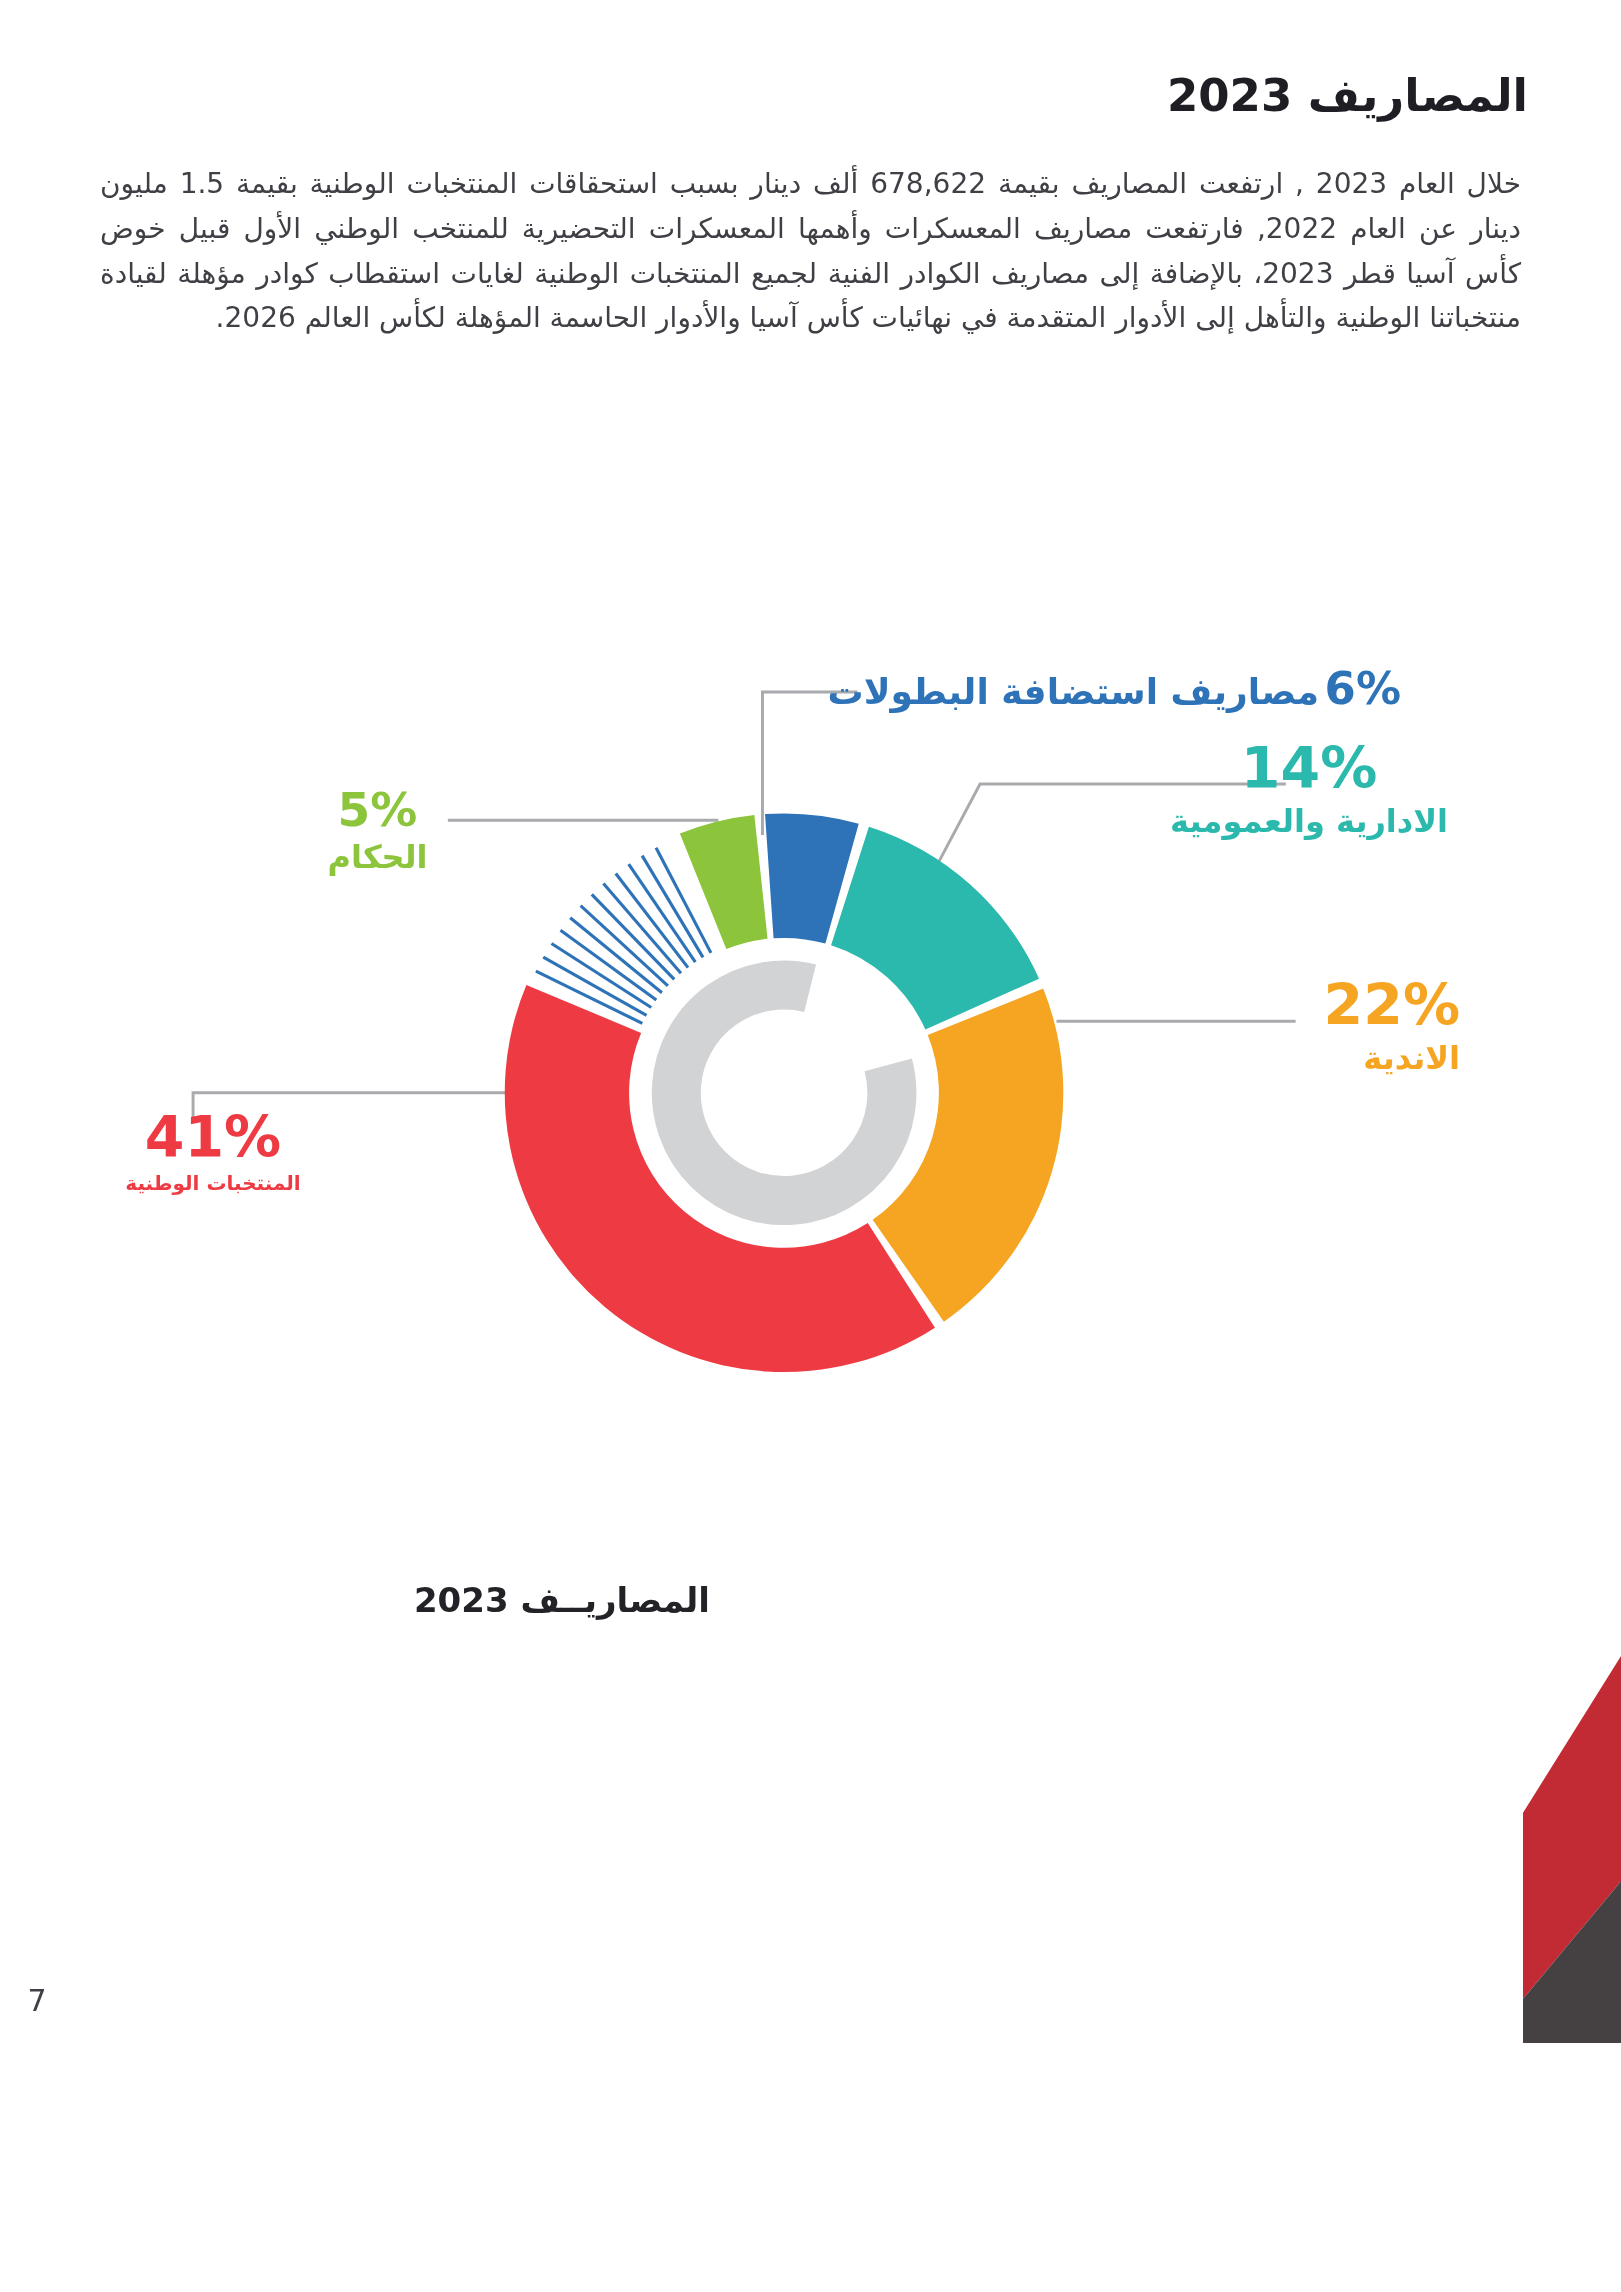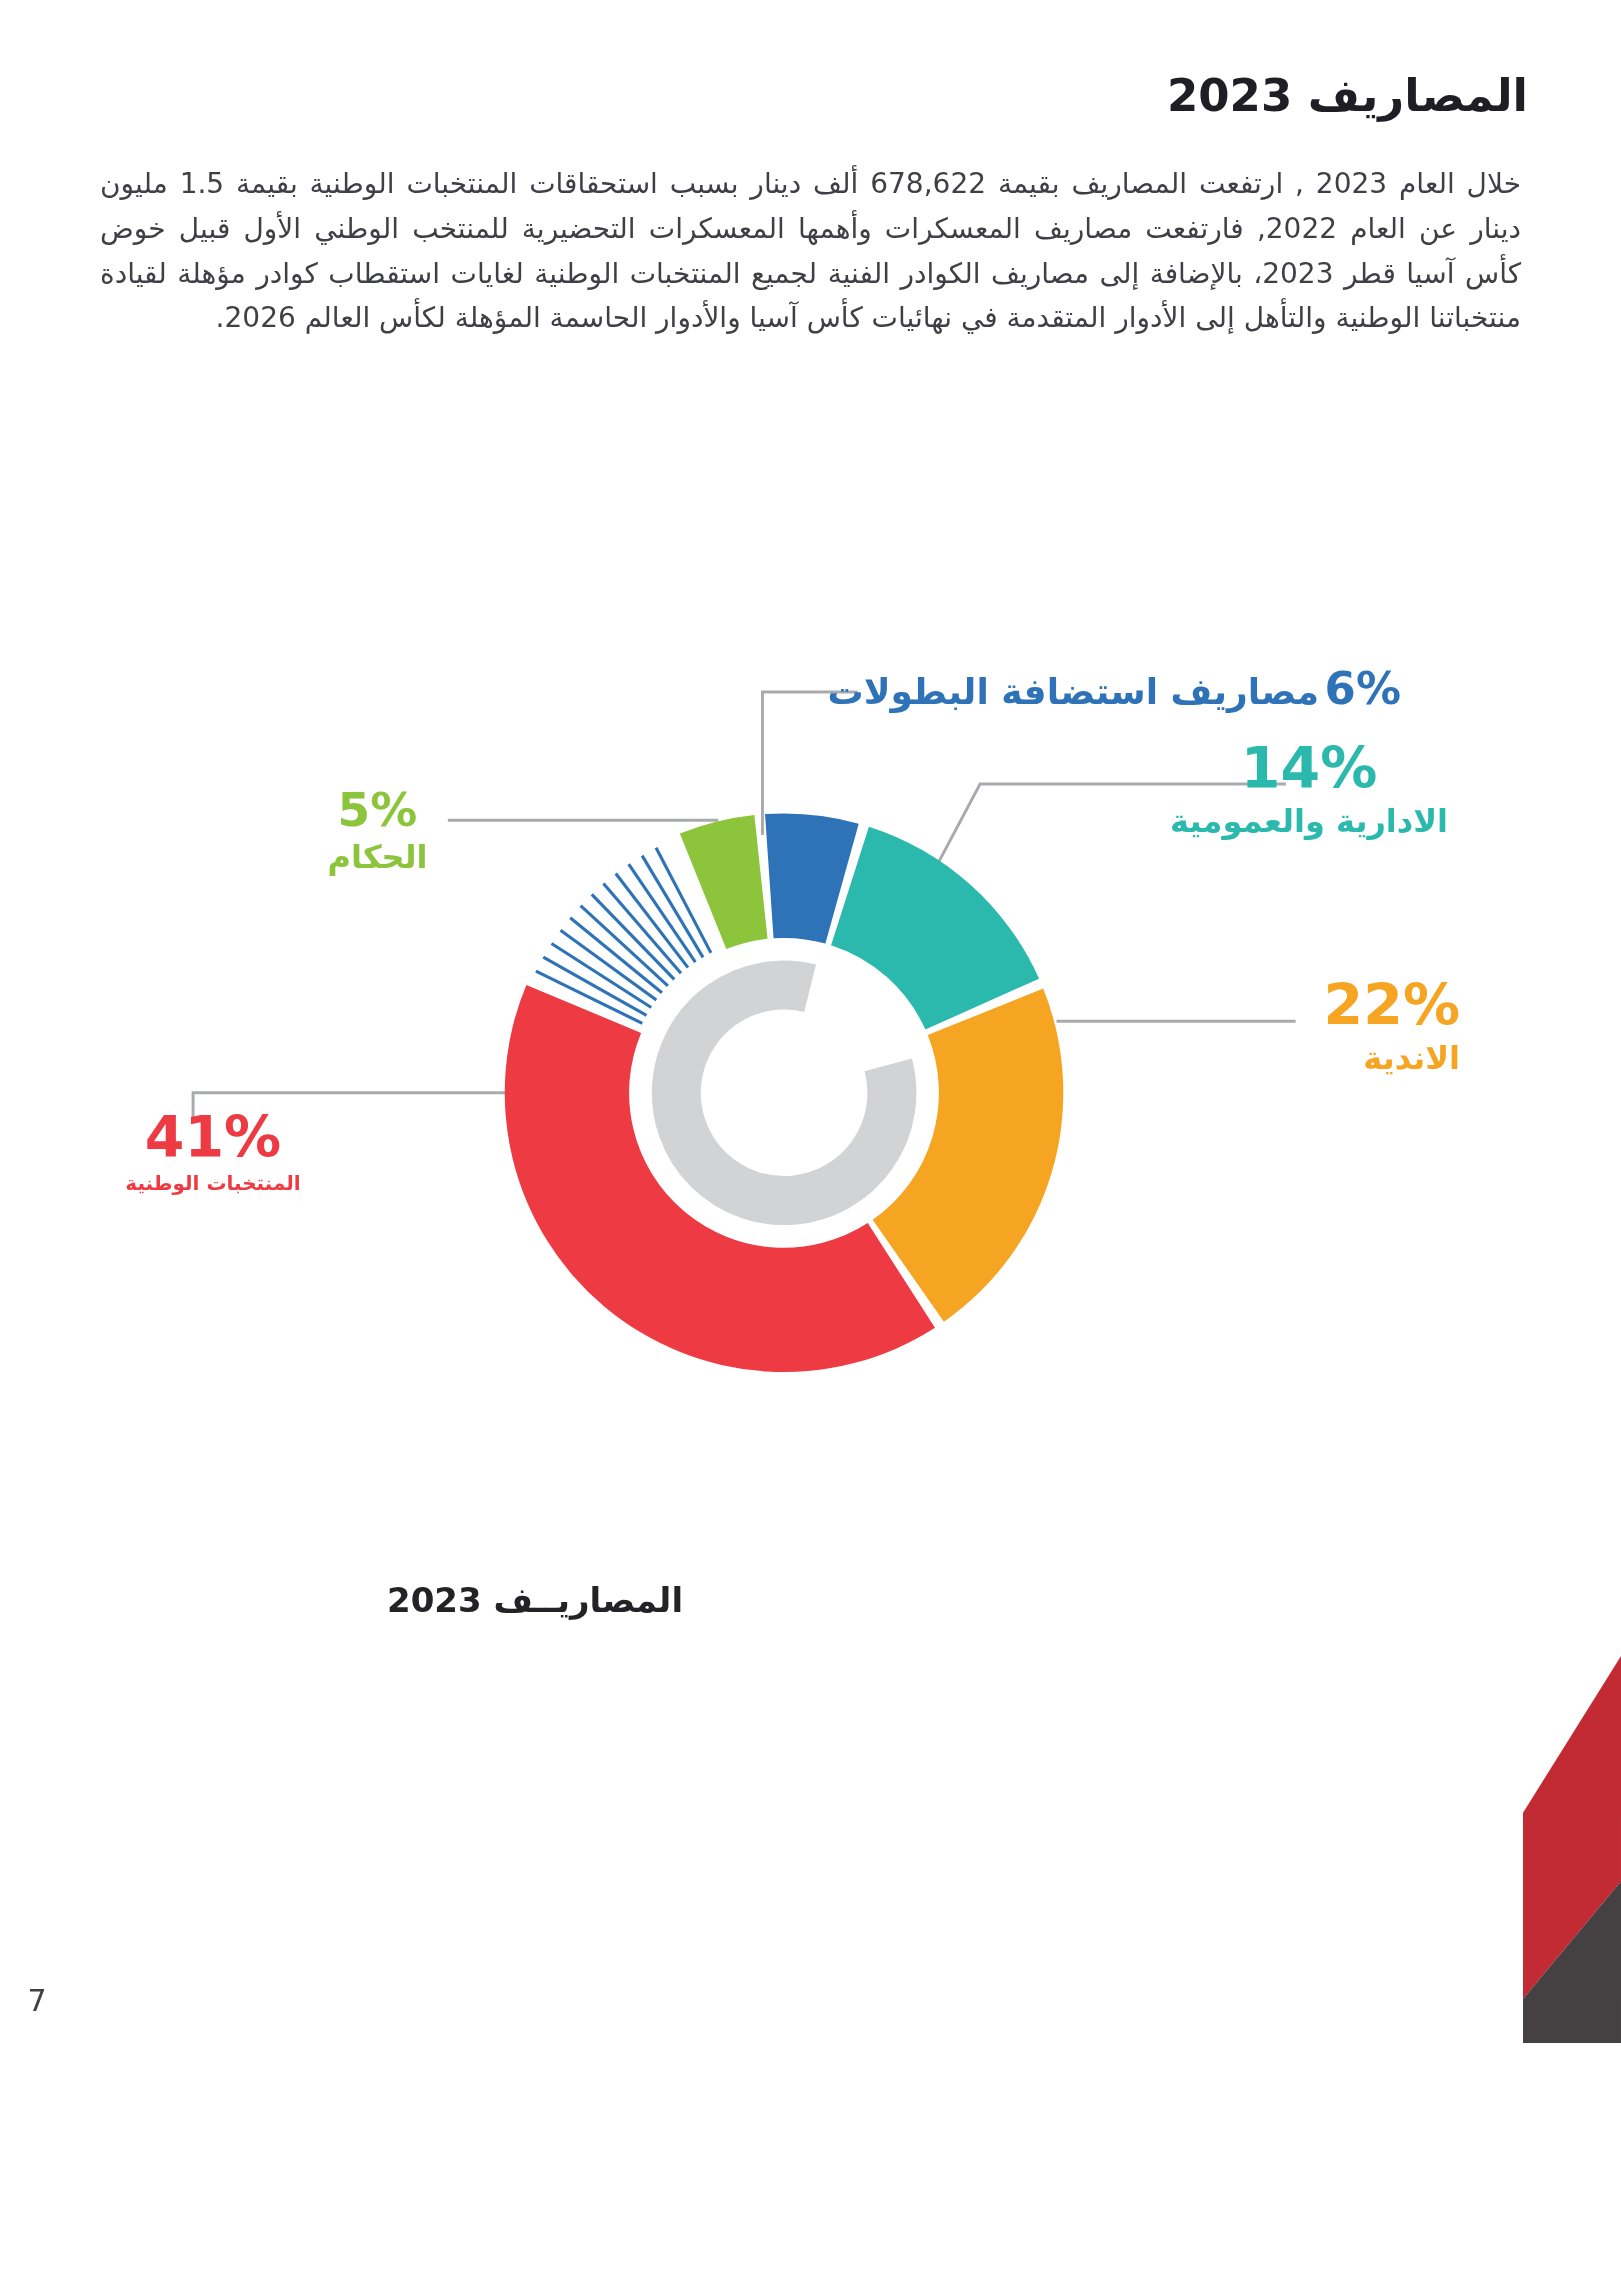--- a/index.html
+++ b/index.html
@@ -33,21 +33,21 @@
   .pct-big{font-size:57px;line-height:1.08;}
   .pct-mid{font-size:47px;line-height:1.1;}
   .sub{font-size:32px;margin-top:2px;direction:rtl;}
   .label-teal{top:111px;right:173px;color:#2ab9ac;text-align:center;}
   .label-orange{top:348px;right:161px;color:#f6a523;text-align:right;}
   .label-red{top:480px;left:93px;width:240px;text-align:center;color:#ee3b43;}
   .label-red .sub{font-size:20px;white-space:nowrap;}
   .label-green{top:157px;left:304px;width:147px;text-align:center;color:#8cc43c;}
   .caption{
     position:absolute;top:953px;left:387px;width:323px;
-    text-align:left;font-size:34px;font-weight:bold;color:#232227;
+    text-align:right;font-size:34px;font-weight:bold;color:#232227;
     direction:rtl;
   }
   .page-number{
     position:absolute;left:27.4px;bottom:25.5px;
     font-size:30px;color:#3f3f46;
   }
   .corner{position:absolute;right:0;bottom:0;}
 </style>
 </head>
 <body>

